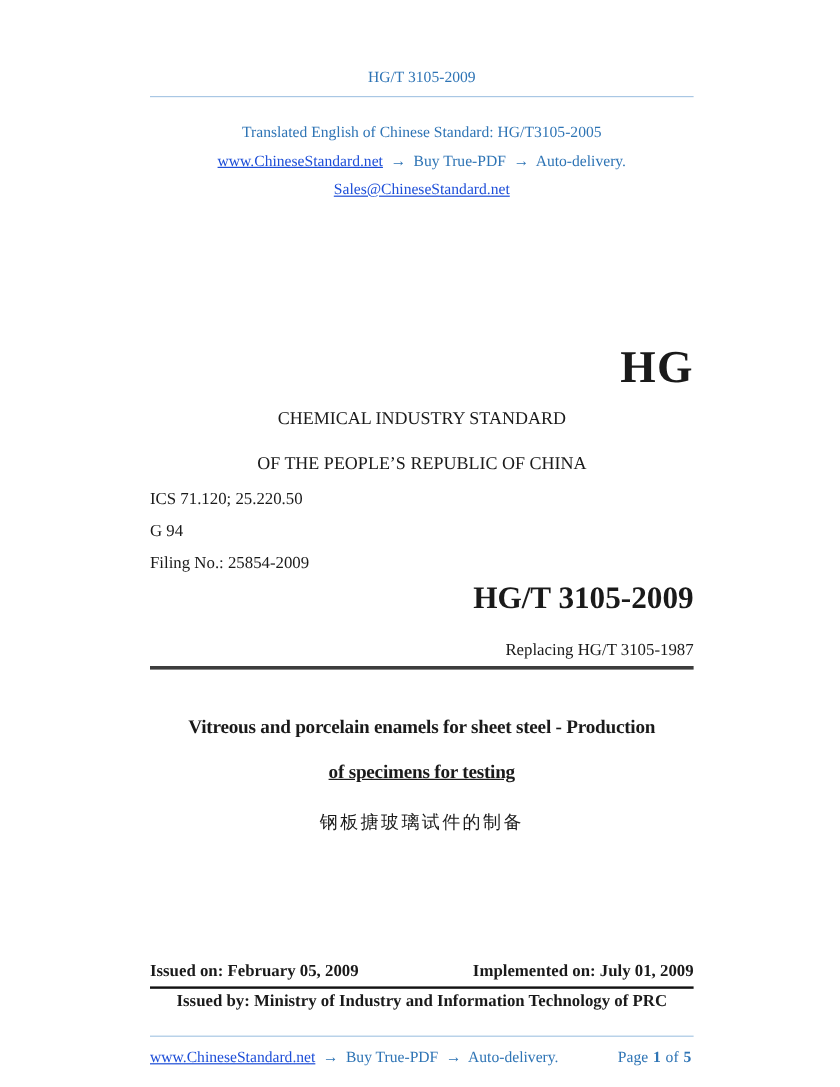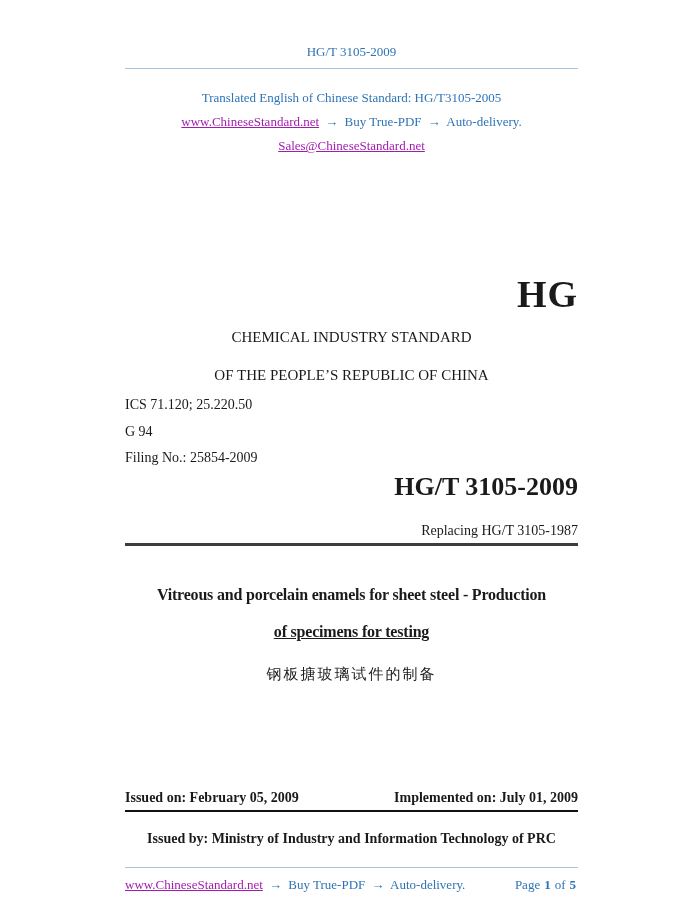--- a/index.html
+++ b/index.html
@@ -2,33 +2,33 @@
 <html><head>
 <meta charset="utf-8">
 <style>
   * { margin:0; padding:0; box-sizing:border-box; }
   html,body { background:#ffffff; }
   body { font-family:"Liberation Serif","DejaVu Serif",serif; }
   .page {
     position:relative; width:700px; height:906px; margin:0 auto;
     background:#ffffff; overflow:hidden; color:#1a1a1a;
   }
-  .content { padding:4px 122px 0 125px; }
+  .content { padding:16px 122px 0 125px; }
   .blue { color:#2E74B5; }
   .center { text-align:center; }
   .right { text-align:right; }
 
   .doc-ref { padding-top:40px; font-size:13px; line-height:15px; }
   .rule-lightblue { border:none; border-top:1px solid #A9C7E4; height:0; }
   .rule-top { margin-top:9px; }
   .hdr-line { font-size:13px; line-height:15px; }
   .translated { margin-top:21px; }
   .www-line { margin-top:9px; }
   .sales-line { margin-top:9px; }
-  .link { color:#a21caf; text-decoration:underline; cursor:pointer; }
+  .link { color:#1d4ed8; text-decoration:underline; cursor:pointer; }
   .arrow { font-weight:700; padding:0 3px; }
 
   .hg-logo { margin-top:120px; font-size:38px; font-weight:700; line-height:42px; letter-spacing:1px; }
   .org-line1 { margin-top:12px; font-size:15px; line-height:20px; }
   .org-line2 { margin-top:18px; font-size:15px; line-height:20px; }
 
   .meta-line { font-size:14px; line-height:19px; }
   .ics { margin-top:10px; }
   .class-code { margin-top:8px; }
   .filing { margin-top:7px; }
@@ -38,21 +38,21 @@
   .rule-dark { margin-top:3px; height:3px; background:#3d3d3d; border:none; }
 
   .title-en { font-size:16px; font-weight:700; line-height:22px; letter-spacing:-0.2px; white-space:nowrap; }
   .title-en1 { margin-top:38px; }
   .title-en2 { margin-top:15px;text-decoration:underline; }
   .title-zh { margin-top:20px; font-size:15px; line-height:22px; letter-spacing:2px; }
 
   .issue-row { margin-top:104px; display:flex; justify-content:space-between;
                font-size:14px; font-weight:700; line-height:18px; }
   .rule-black { margin-top:3px; height:2px; background:#111111; border:none; }
-  .issued-by { margin-top:18px; font-size:14px; font-weight:700; line-height:18px; }
+  .issued-by { margin-top:2px; font-size:14px; font-weight:700; line-height:18px; }
 
   .rule-footer { margin-top:19px; }
   .footer-row { margin-top:9px; display:flex; justify-content:space-between;
                 font-size:13px; line-height:16px; }
   .page-num { font-weight:700; padding:0 2px; }
   .of-word, .page-word { padding:0 2px; }
 </style>
 </head>
 <body>
 

